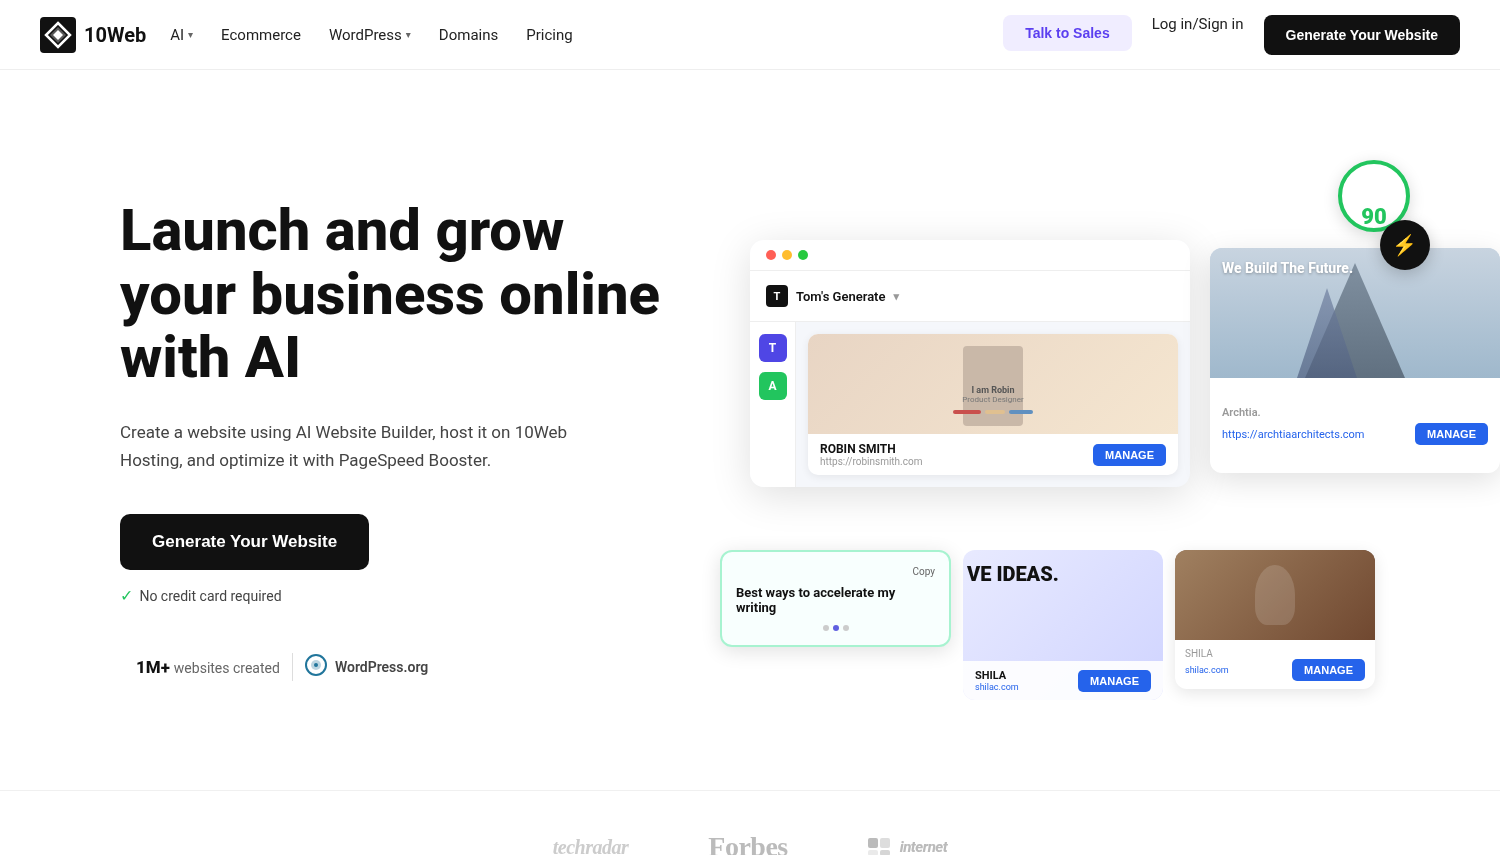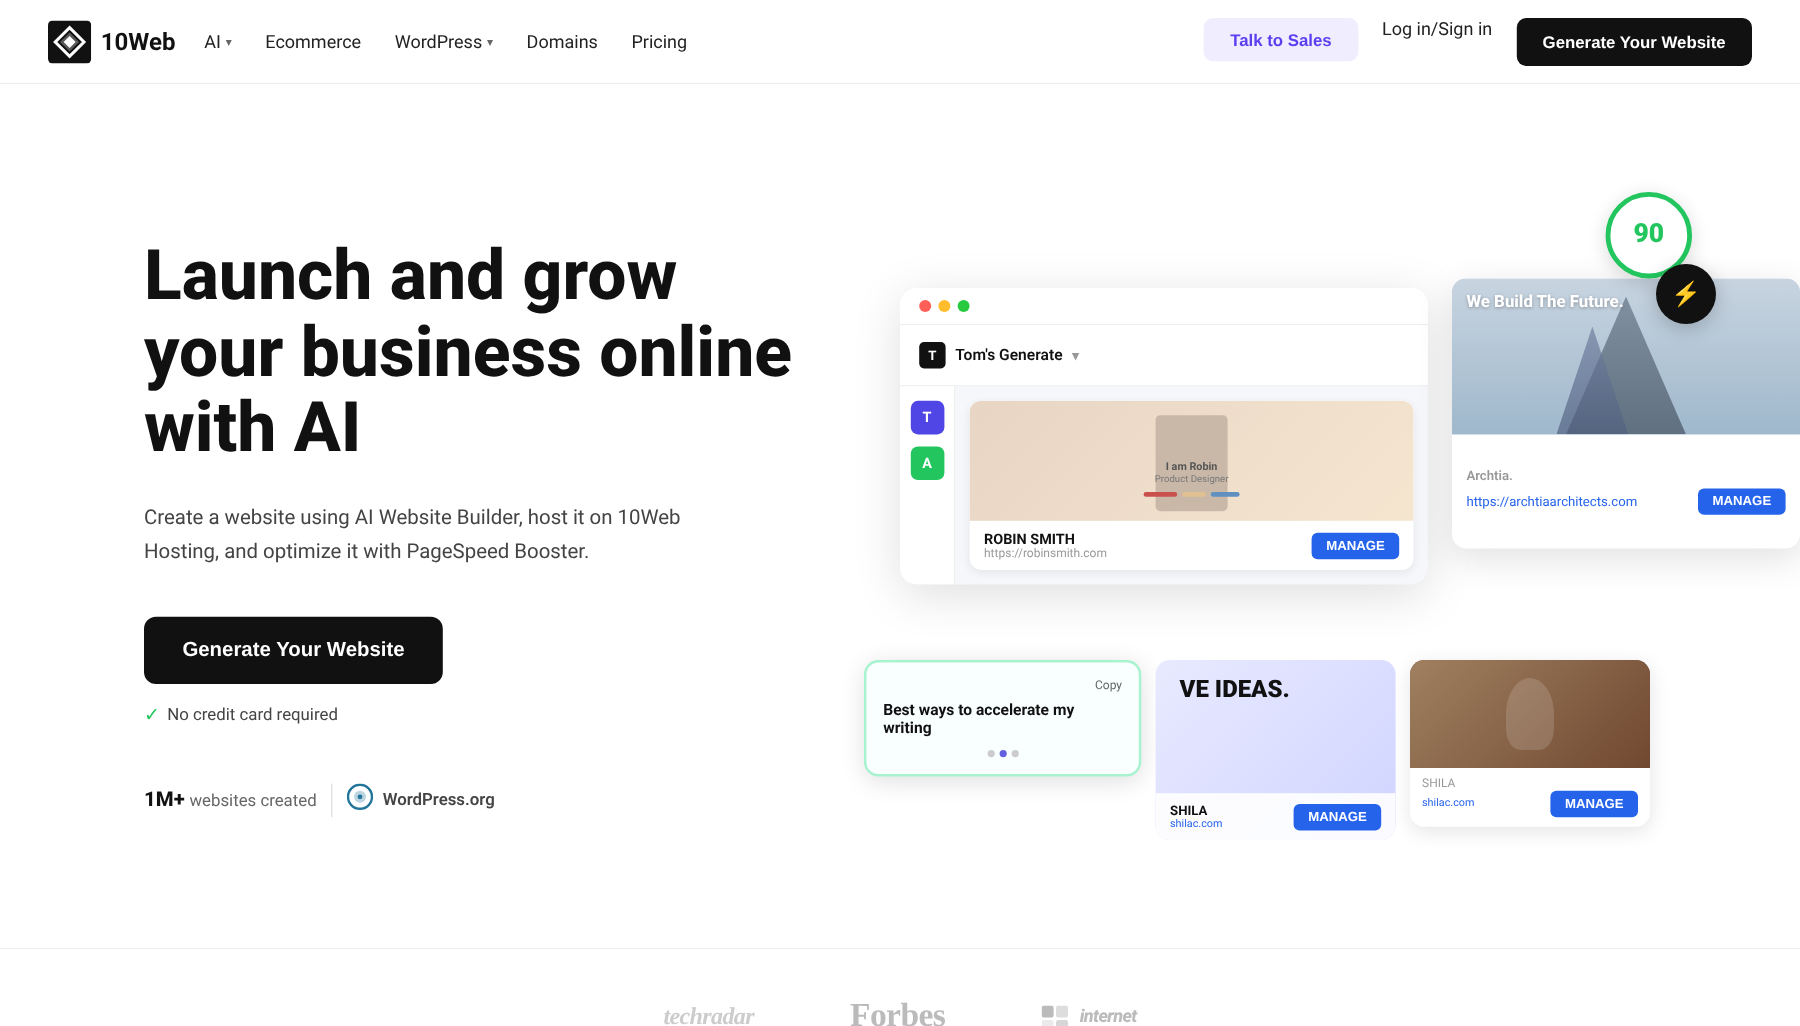--- a/index.html
+++ b/index.html
@@ -35,21 +35,21 @@
     }
     .hero-left { max-width: 560px; }
     .hero-title { font-size: 58px; font-weight: 800; line-height: 1.1; color: #111; margin-bottom: 28px; }
     .hero-sub { font-size: 17px; color: #444; line-height: 1.65; margin-bottom: 40px; max-width: 460px; }
     .btn-generate-hero {
       background: #111; color: #fff; border: none; padding: 18px 32px;
       border-radius: 10px; font-size: 17px; font-weight: 700; cursor: pointer; display: inline-block;
     }
     .no-cc { display: flex; align-items: center; gap: 6px; margin-top: 16px; font-size: 14px; color: #444; }
     .check-icon { color: #22c55e; font-size: 16px; }
-    .social-proof { display: flex; align-items: center; gap: 12px; margin-top: 48px; }
+    .social-proof { display: flex; align-items: center; gap: 12px; margin-top: 48px; margin-left: 16px; }
     .sp-bold { font-size: 17px; font-weight: 800; }
     .sp-text { font-size: 14px; color: #666; }
     .divider { width: 1px; height: 28px; background: #ddd; }
     .wp-badge { display: flex; align-items: center; gap: 8px; }
     .wp-icon { color: #21759b; font-size: 22px; }
     .wp-text { font-size: 14px; color: #444; font-weight: 600; text-align: right; }
 
     
     .hero-right {
       position: relative; flex: 1; min-height: 560px; margin-left: 40px;
@@ -134,21 +134,21 @@
     .shila-info { padding: 8px 10px; }
     .shila-brand { font-size: 10px; color: #999; }
     .shila-card-bottom { display: flex; align-items: center; justify-content: space-between; }
     .shila-url { font-size: 9px; color: #2563eb; }
 
     
     .speed-badge {
       position: absolute; top: 0; right: 10px;
       width: 72px; height: 72px; border-radius: 50%;
       background: #fff; border: 4px solid #22c55e;
-      display: flex; flex-direction: column; align-items: center; justify-content: center;
+      display: flex; flex-direction: column; align-items: center; justify-content: flex-end;
       box-shadow: 0 4px 16px rgba(0,0,0,0.15); z-index: 10;
     }
     .speed-num { font-size: 22px; font-weight: 900; color: #22c55e; line-height: 1; }
     
     
     .lightning-badge {
       position: absolute; top: 60px; right: -10px;
       width: 50px; height: 50px; border-radius: 50%;
       background: #111; display: flex; align-items: center; justify-content: center;
       box-shadow: 0 4px 16px rgba(0,0,0,0.2); z-index: 10;
@@ -279,21 +279,21 @@
                 <div class="site-card-name">ROBIN SMITH</div>
                 <div class="site-card-url">https://robinsmith.com</div>
               </div>
               <button class="btn-manage">MANAGE</button>
             </div>
           </div>
         </div>
       </div>
     </div>
 
-    <div class="archtia-window" style="top:72px;left:490px;width:290px;">
+    <div class="archtia-window" style="top:88px;left:490px;width:290px;">
       <div class="arch-img">
 
         <div style="position:absolute;top:0;left:0;right:0;bottom:0;background:linear-gradient(180deg,#c8d4e0 0%,#9fb8cc 100%);"></div>
 
         <div style="position:absolute;bottom:0;left:50%;transform:translateX(-50%);width:100px;height:115px;background:linear-gradient(180deg,#8090a0 0%,#607080 100%);clip-path:polygon(50% 0%,100% 100%,0% 100%);"></div>
         <div style="position:absolute;bottom:0;left:30%;width:60px;height:90px;background:linear-gradient(180deg,#7080a0 0%,#506080 100%);clip-path:polygon(50% 0%,100% 100%,0% 100%);opacity:0.7;"></div>
         <div class="arch-text-overlay">
           <span>We Build The Future.</span>
         </div>
       </div>
@@ -314,21 +314,21 @@
         <div class="chat-copy-btn">Copy</div>
         <div class="chat-title">Best ways to accelerate my writing</div>
         <div class="chat-dots">
           <div class="chat-dot"></div>
           <div class="chat-dot" style="background:#6060e0;"></div>
           <div class="chat-dot"></div>
         </div>
       </div>
 
       <div style="width:200px;height:150px;background:linear-gradient(135deg,#e8eaff 0%,#d0d4ff 100%);border-radius:12px;overflow:hidden;position:relative;flex-shrink:0;">
-        <div style="position:absolute;top:12px;left:20px;font-size:20px;font-weight:900;color:#111;">VE IDEAS.</div>
+        <div style="position:absolute;top:12px;left:4px;font-size:20px;font-weight:900;color:#111;">VE IDEAS.</div>
         <div style="position:absolute;bottom:0;left:0;right:0;background:rgba(255,255,255,0.9);padding:8px 12px;display:flex;align-items:center;justify-content:space-between;">
           <div>
             <div style="font-size:11px;font-weight:700;">SHILA</div>
             <div style="font-size:9px;color:#2563eb;">shilac.com</div>
           </div>
           <button class="btn-manage">MANAGE</button>
         </div>
       </div>
 
       <div class="shila-card" style="width:200px;">

